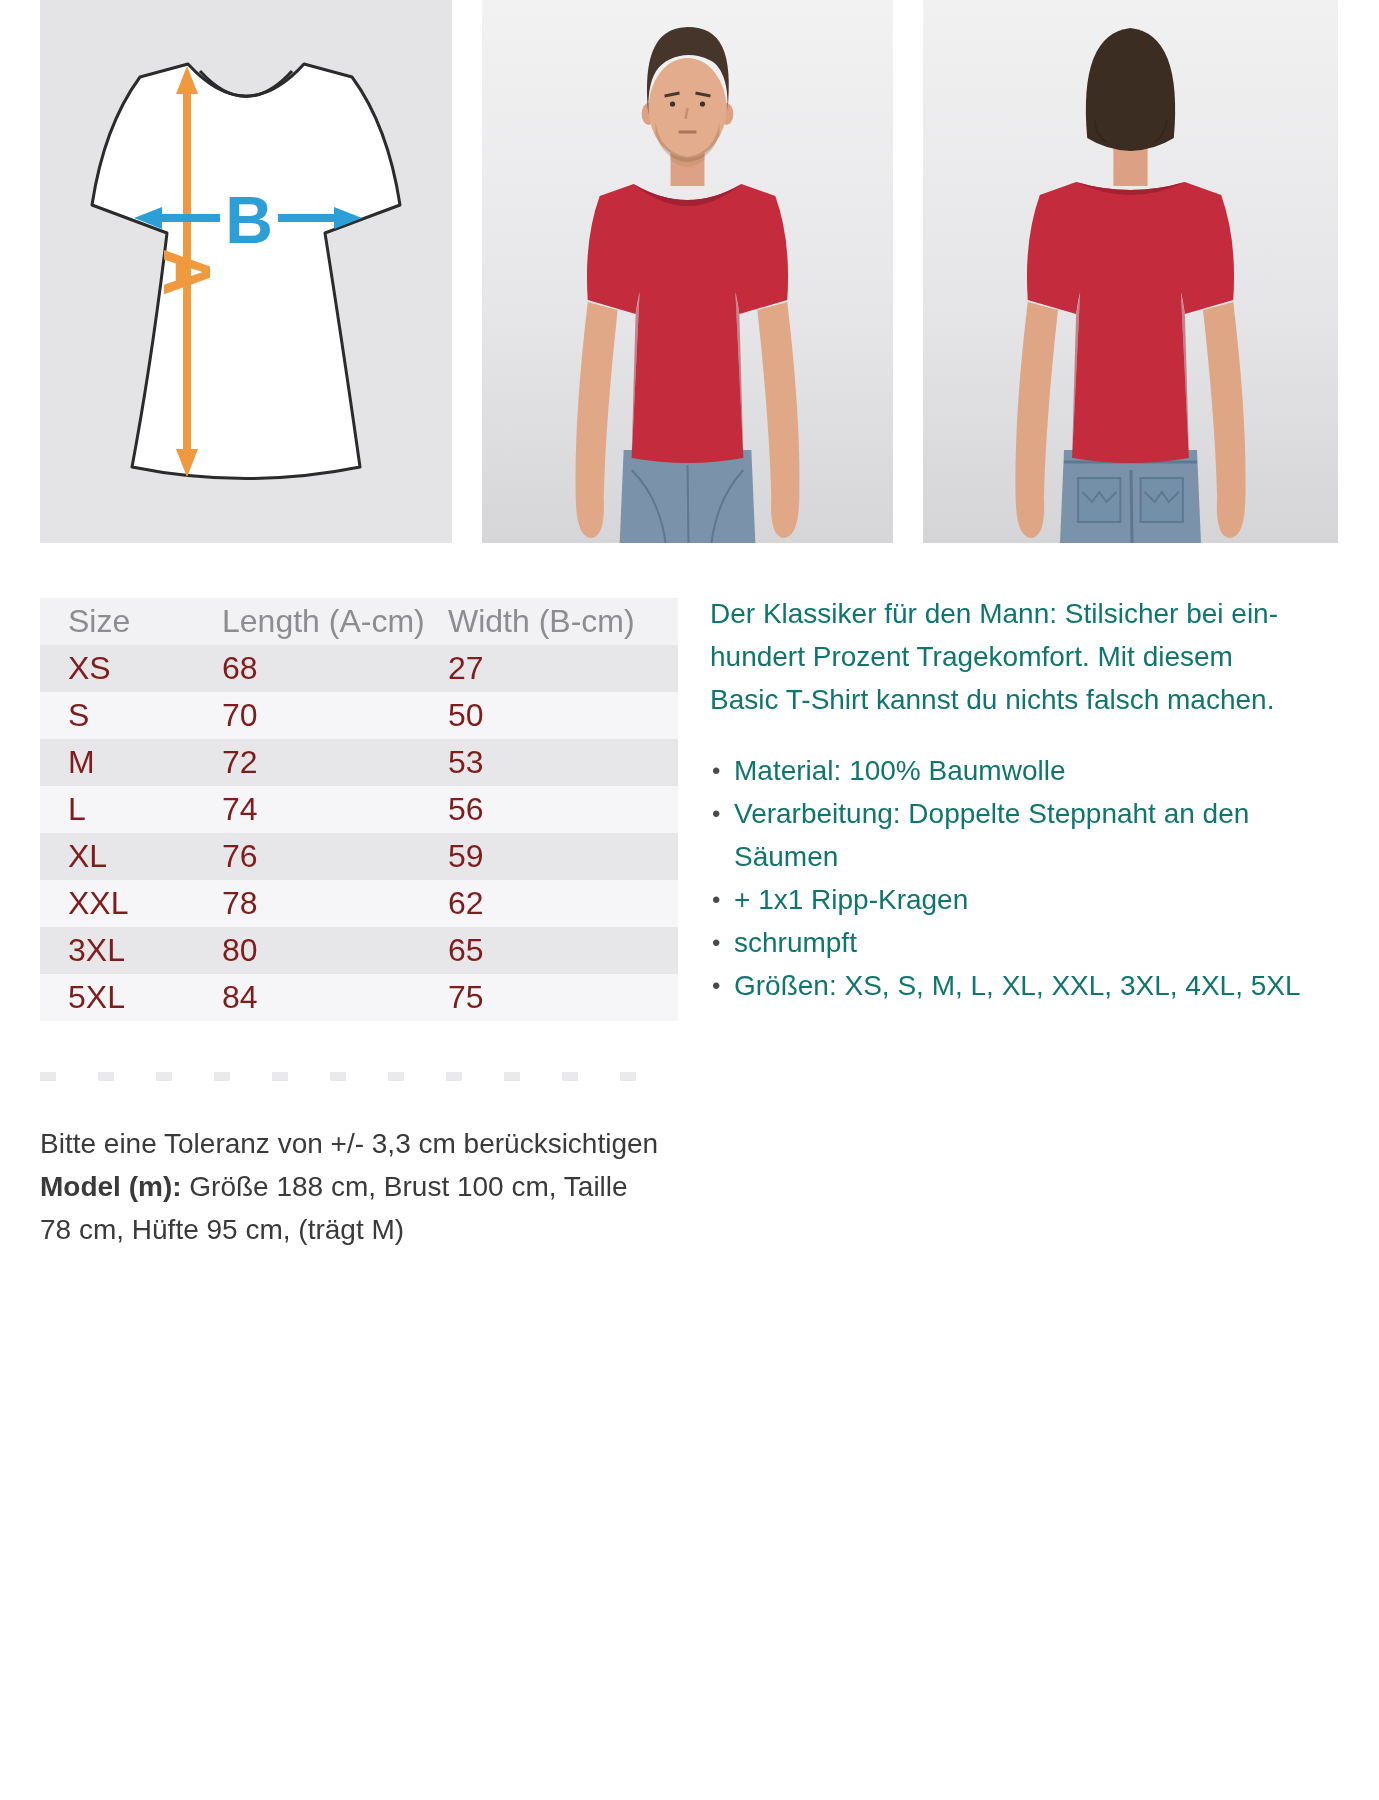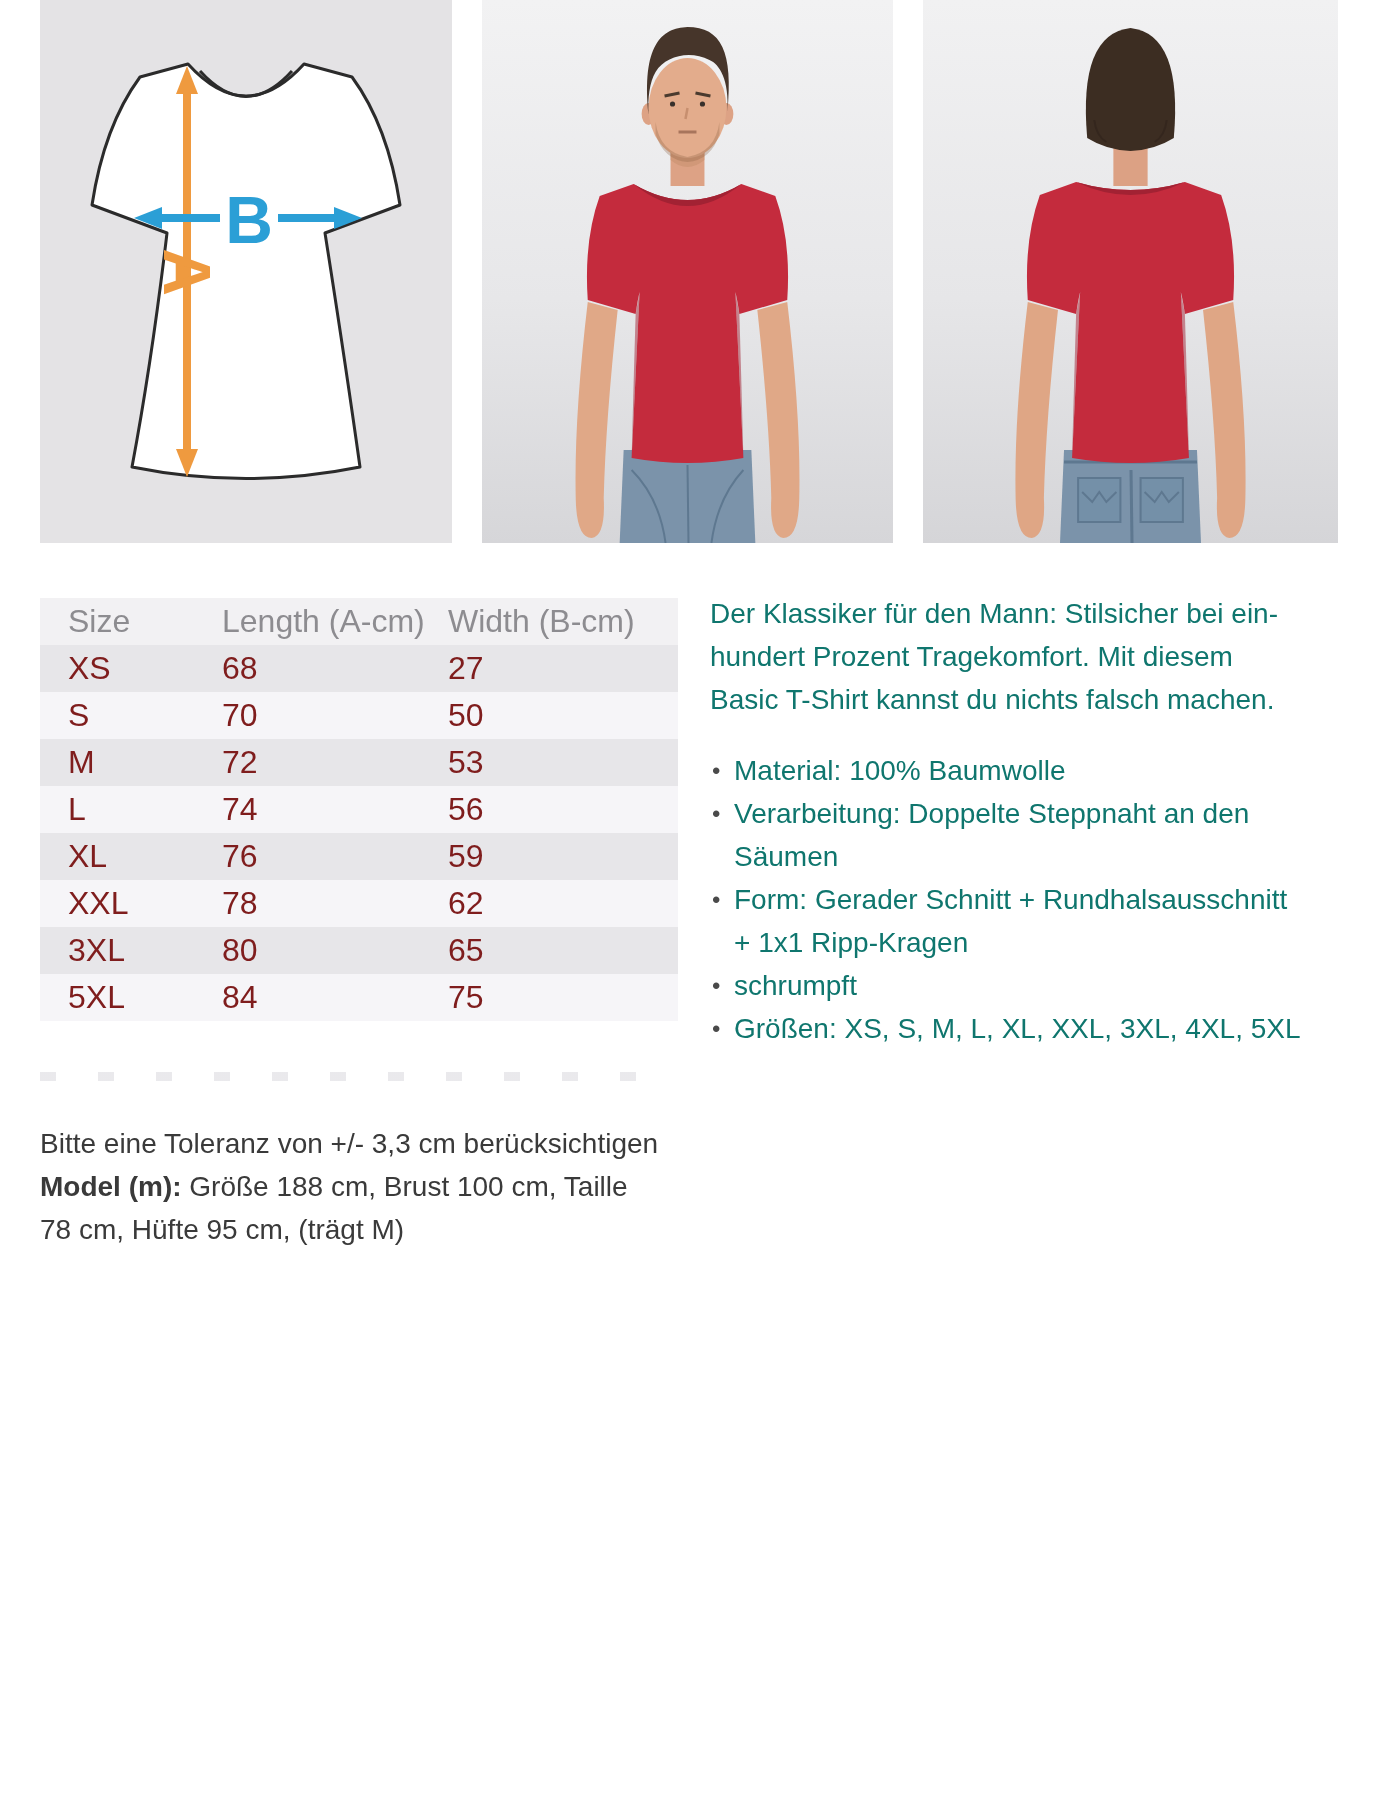--- a/index.html
+++ b/index.html
@@ -220,21 +220,20 @@
   </div>
   <ul id="bullet-list">
     <li>
       <div class="line">Material: 100% Baumwolle</div>
     </li>
     <li>
       <div class="line">Verarbeitung: Doppelte Steppnaht an den</div>
       <div class="line">Säumen</div>
     </li>
     <li>
-      <div class="line">Form: Gerader Schnitt + Rundhalsausschnitt</div>
       <div class="line">+ 1x1 Ripp-Kragen</div>
     </li>
     <li>
       <div class="line">schrumpft</div>
     </li>
     <li>
       <div class="line">Größen: XS, S, M, L, XL, XXL, 3XL, 4XL, 5XL</div>
     </li>
   </ul>
 </div>

